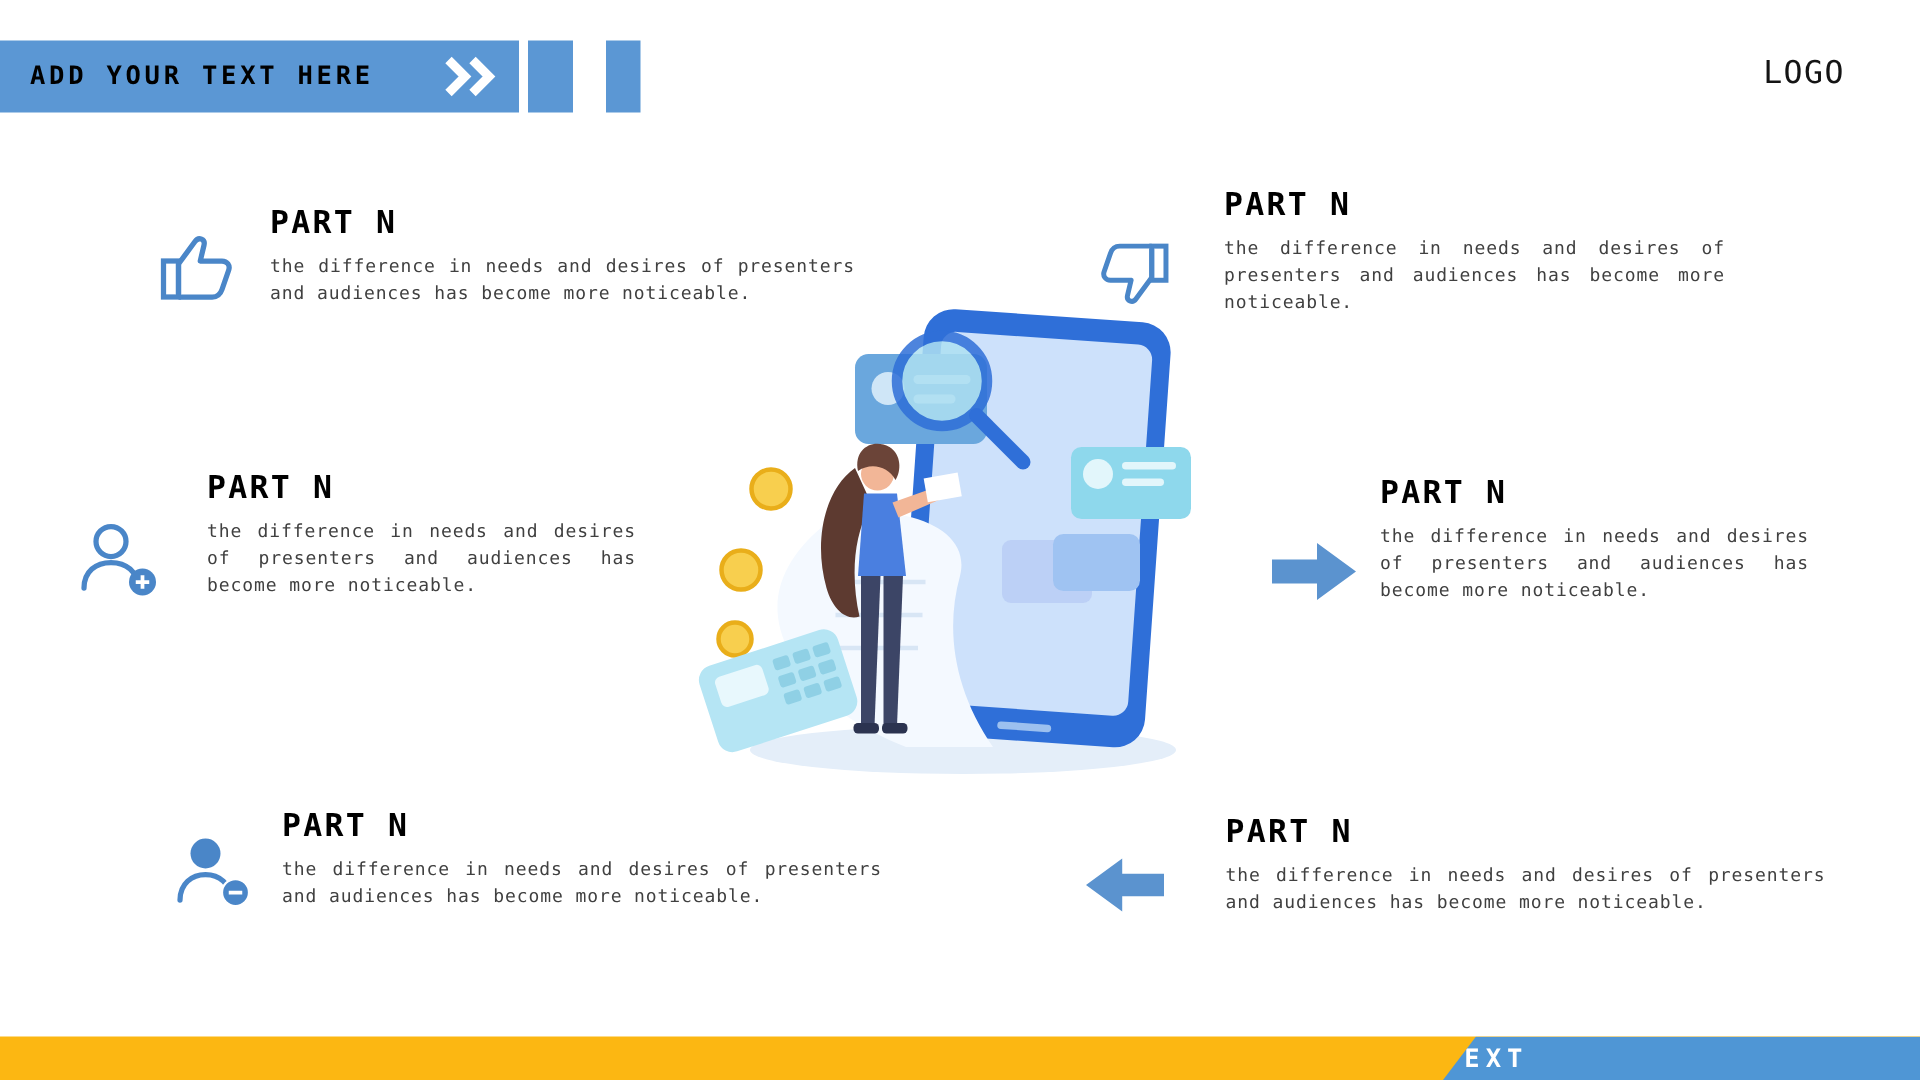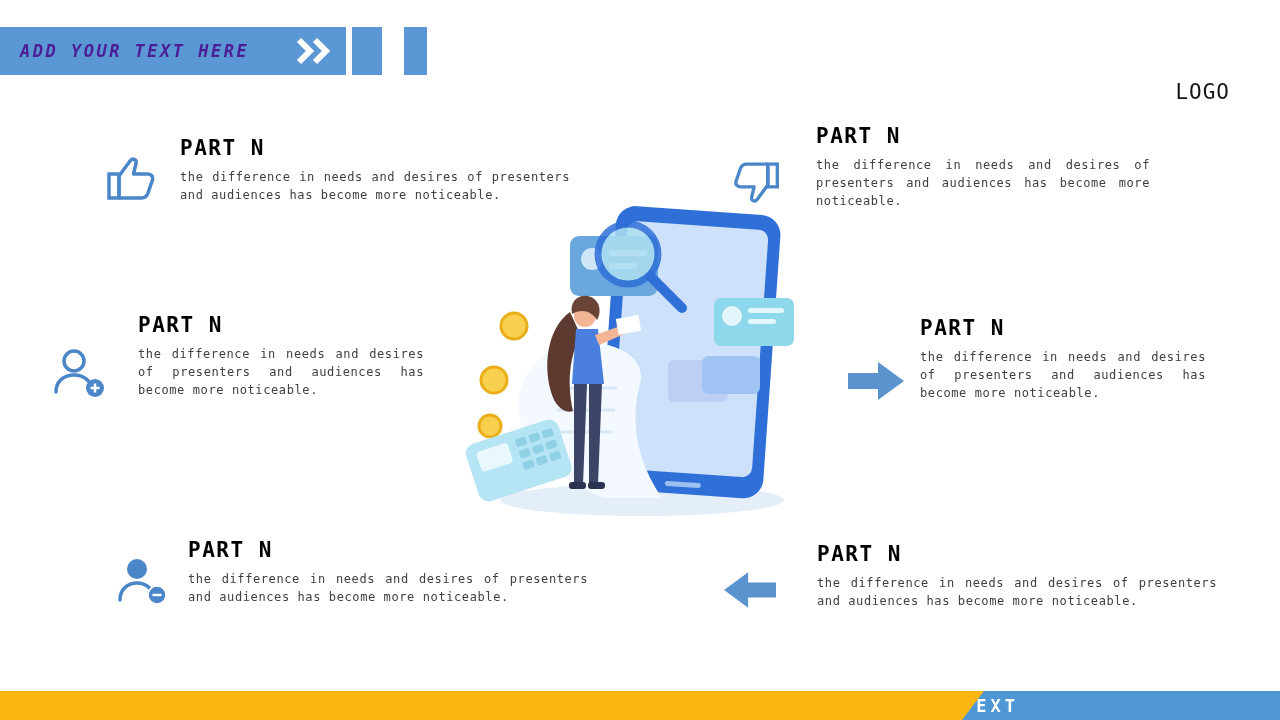--- a/index.html
+++ b/index.html
@@ -13,30 +13,30 @@
   .slide { position:absolute; inset:0; background:#fff; }
 
   
   .banner {
     position:absolute; left:0; top:27px; width:346px; height:48px;
     background:#5b97d4;
     display:flex; align-items:center;
     padding:0 14px 0 20px;
   }
   .banner-text {
-    color:#4c1d95; font-weight:bold; font-size:17px; letter-spacing:2.5px;
-    flex:1; white-space:nowrap;font-style:italic;
+    color:#000000; font-weight:bold; font-size:17px; letter-spacing:2.5px;
+    flex:1; white-space:nowrap;
   }
   .banner-chevrons { flex:none; display:flex; align-items:center; }
   .banner-square { position:absolute; top:27px; height:48px; background:#5b97d4; }
   .sq1 { left:352px; width:30px; }
   .sq2 { left:404px; width:23px; }
   .logo {
     position:absolute; top:36px; right:50px;
-    font-size:21px; color:#141414; letter-spacing:1px;margin-top:44px;
+    font-size:21px; color:#141414; letter-spacing:1px;
   }
 
   
   .part { position:absolute; display:flex; align-items:flex-end; }
   .part-icon { flex:none; line-height:0; }
   .part-texts { display:block; }
   .part-title {
     font-size:21px; font-weight:bold; color:#000;
     letter-spacing:1.5px; margin-bottom:8px; white-space:nowrap;
   }

